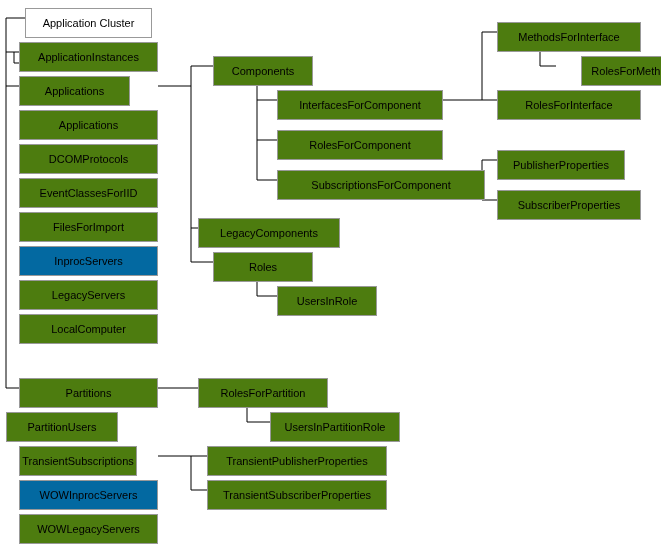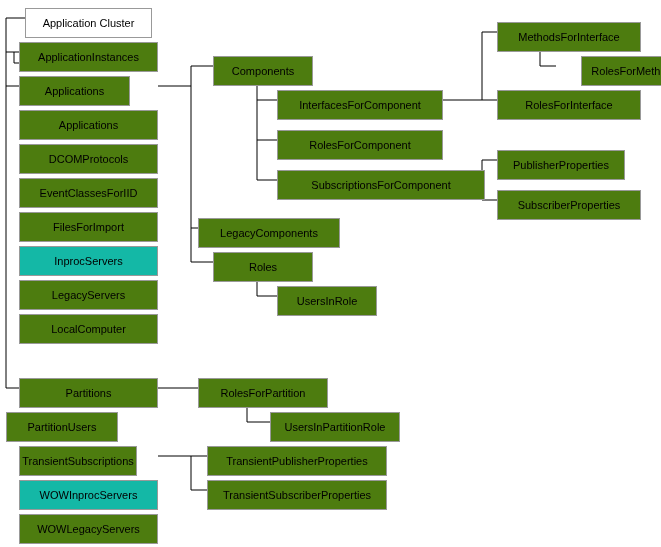--- a/index.html
+++ b/index.html
@@ -1,18 +1,18 @@
 <!DOCTYPE html>
 <html><head>
 <meta charset="utf-8">
 <style>
 body{margin:0;padding:0;font-family:Verdana,Arial,sans-serif;font-size:11px;background:#fff;width:661px;height:547px;position:relative}
 .box{position:absolute;border:1px solid #999;padding:8px 8px;white-space:nowrap;text-align:right;box-sizing:border-box;display:flex;align-items:center;justify-content:center}
 .y{background:#4d7c0f}
-.g{background:#14b8a6}
+.g{background:#0369a1}
 .w{background:#fff}
 svg{position:absolute;top:0;left:0;pointer-events:none}
 svg line{stroke:#000;stroke-width:1}
 </style>
 </head>
 <body>
 
 <svg width="661" height="547">
 <line x1="6" y1="18" x2="6" y2="388"></line>
     <line x1="6" y1="18" x2="25" y2="18"></line>

